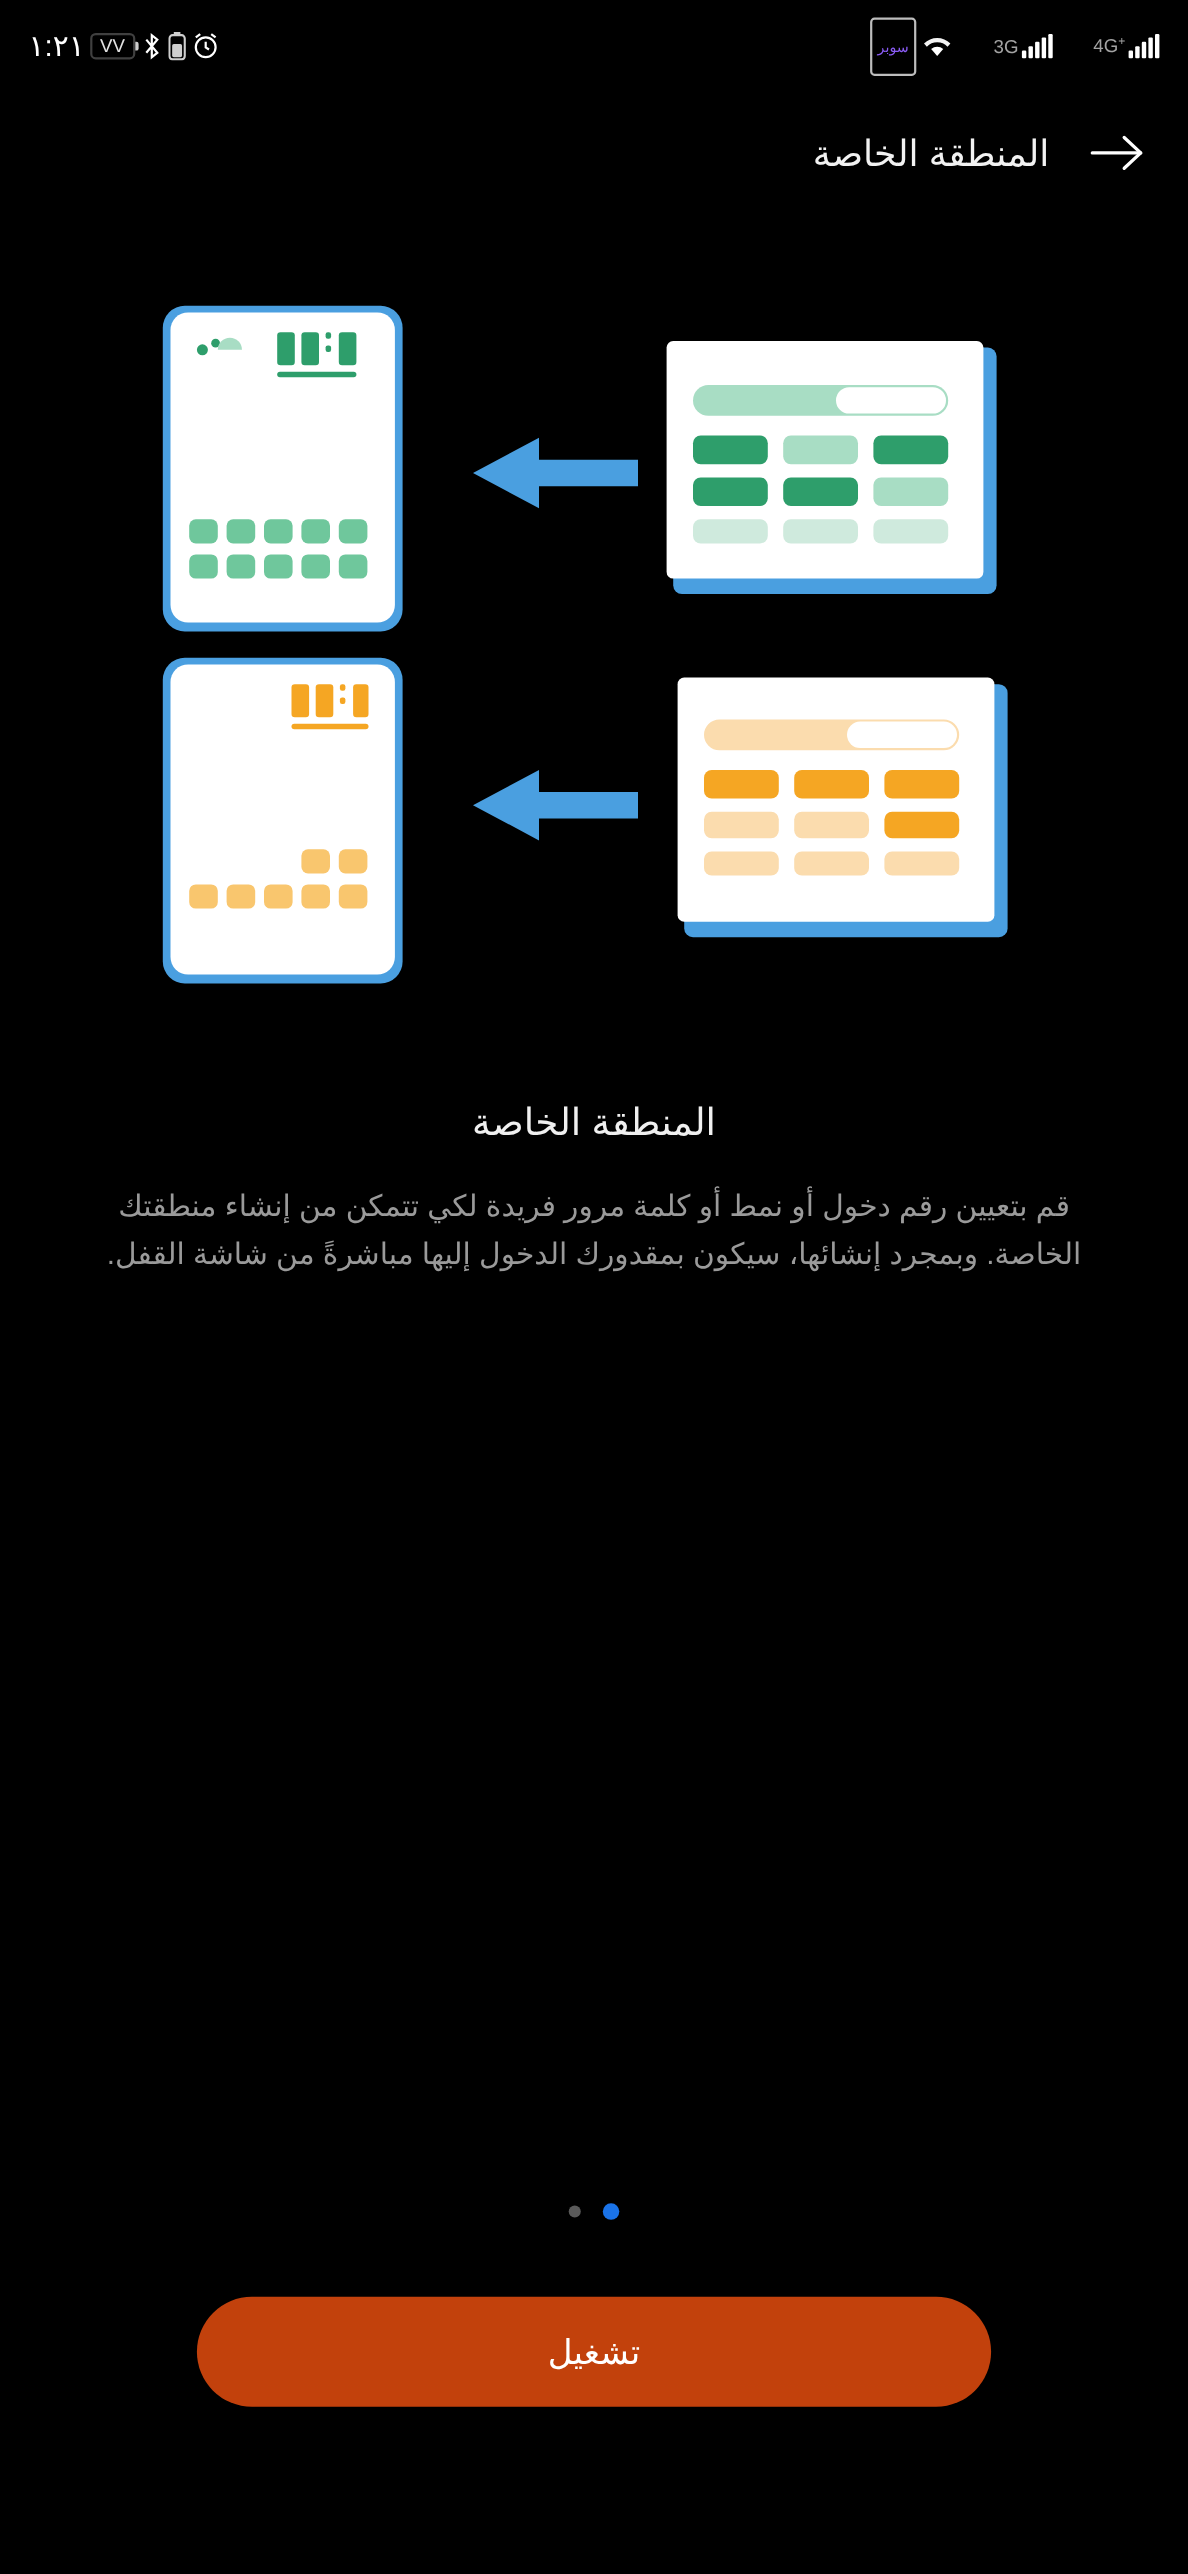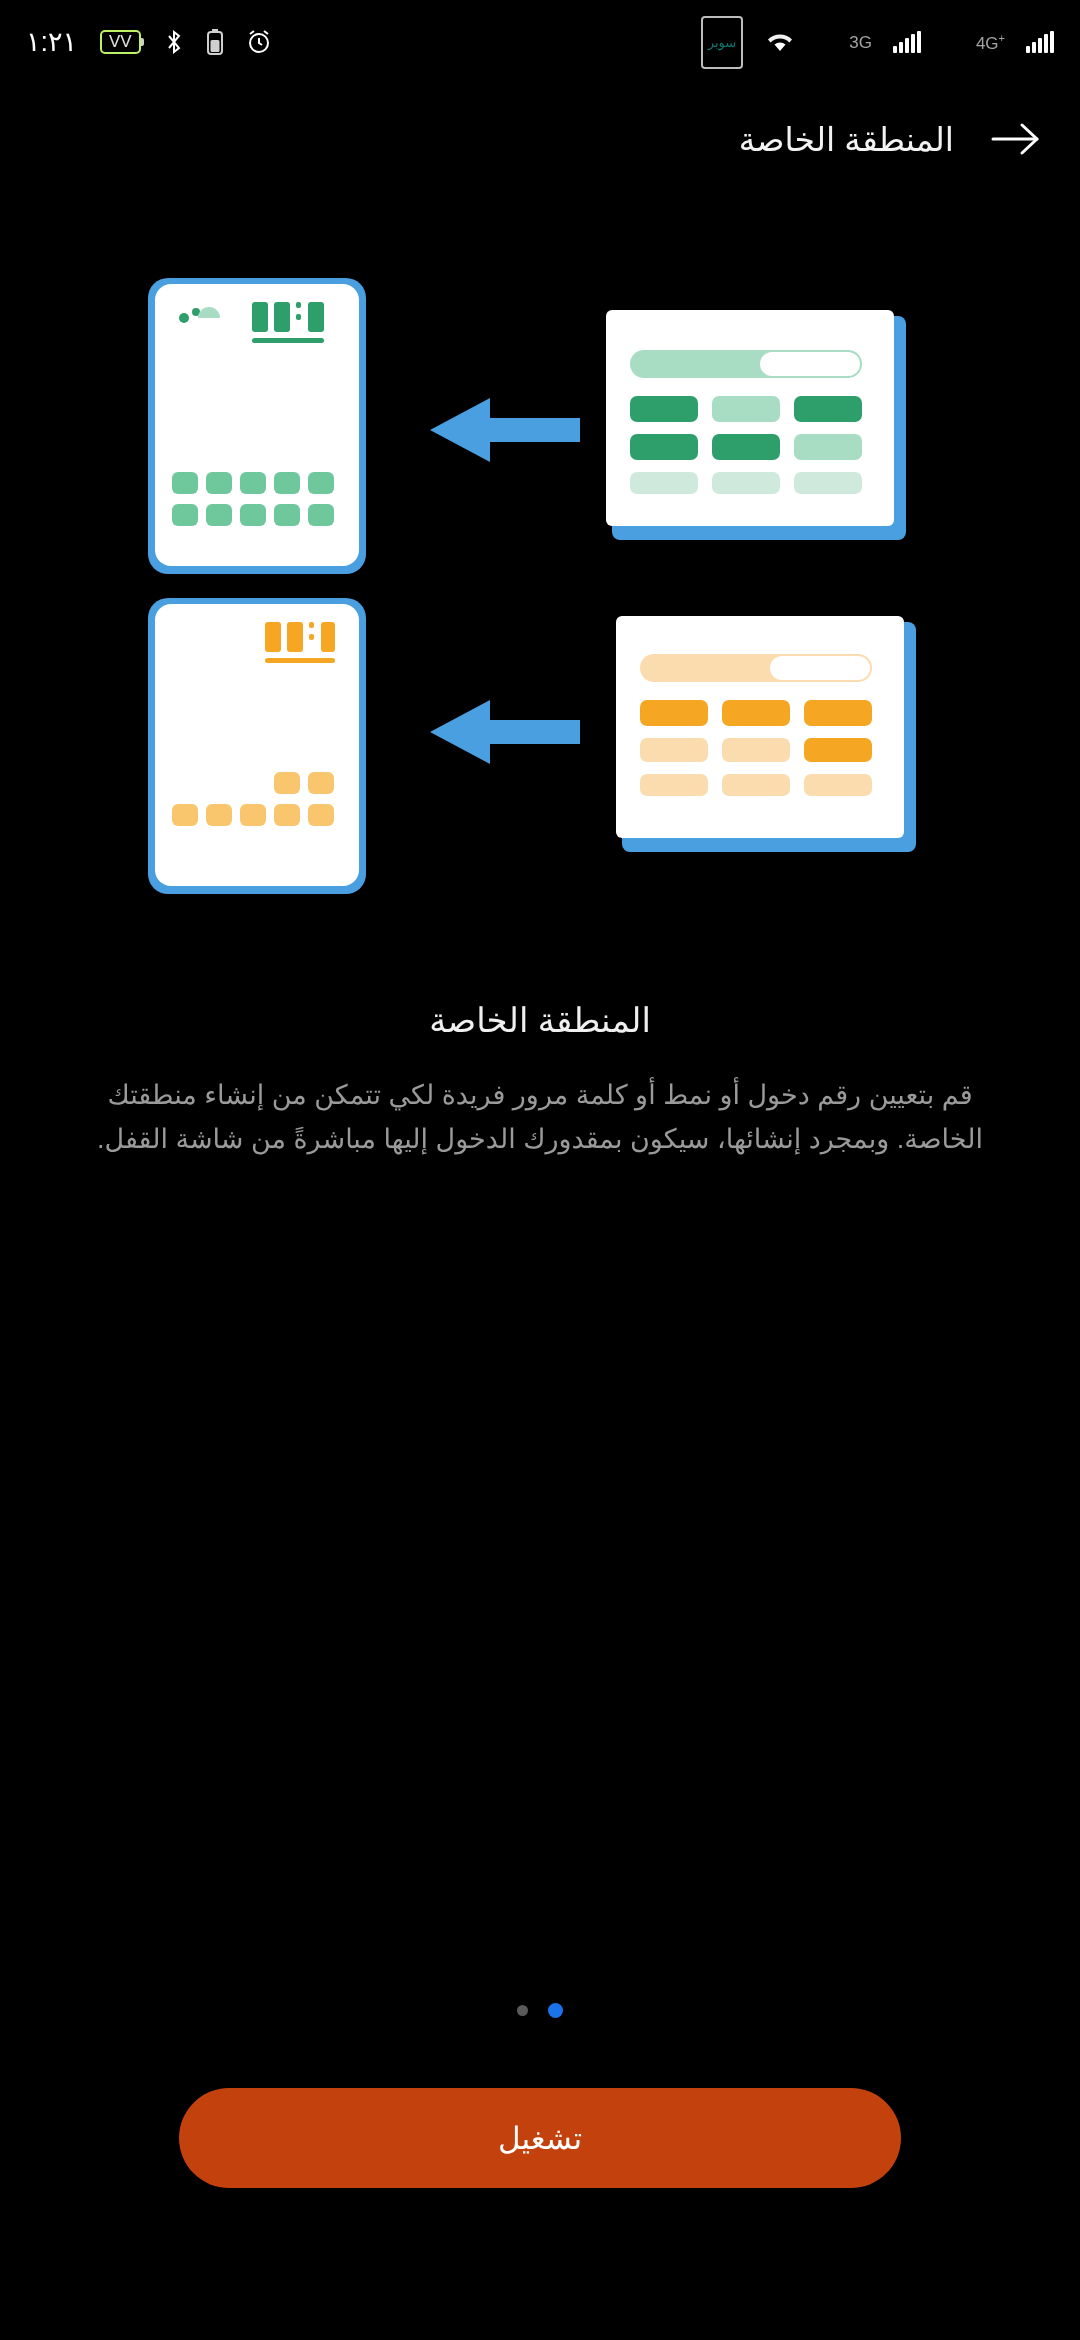--- a/index.html
+++ b/index.html
@@ -24,35 +24,35 @@
     display: flex;
     align-items: center;
     justify-content: space-between;
     padding: 0 26px;
     box-sizing: border-box;
     direction: ltr;
   }
   .sb-left, .sb-right {
     display: flex;
     align-items: center;
-    gap: 23px;
+    gap: 5px;
   }
   .sb-time {
     font-size: 27px;
     letter-spacing: 0.5px;
     color: #fff;
   }
   .sb-icon {
     display: inline-flex;
     align-items: center;
     justify-content: center;
     color: #fff;
   }
   .vv-badge {
-    border: 2px solid #bef264;
+    border: 2px solid #404040;
     border-radius: 5px;
     font-size: 17px;
     padding: 1px 7px 2px 7px;
     line-height: 1;
     color: #e3e3e3;
     position: relative;
   }
   .vv-badge::after{
     content:"";
     position:absolute;
@@ -62,21 +62,21 @@
     width:3px;height:8px;
     background:#cfcfcf;
     border-radius:0 2px 2px 0;
   }
   .sim-badge {
     border: 2px solid #bdbdbd;
     border-radius: 4px;
     font-size: 13px;
     padding: 18px 5px;
     line-height: 1;
-    color: #0f766e;
+    color: #8b5cf6;
   }
   .net-label {
     font-size: 17px;
     line-height: 1;
     color: #a3a3a3;
     margin-right: -2px;
     margin-left: 32px;
   }
   .net-label sup { font-size: 11px; }
 

